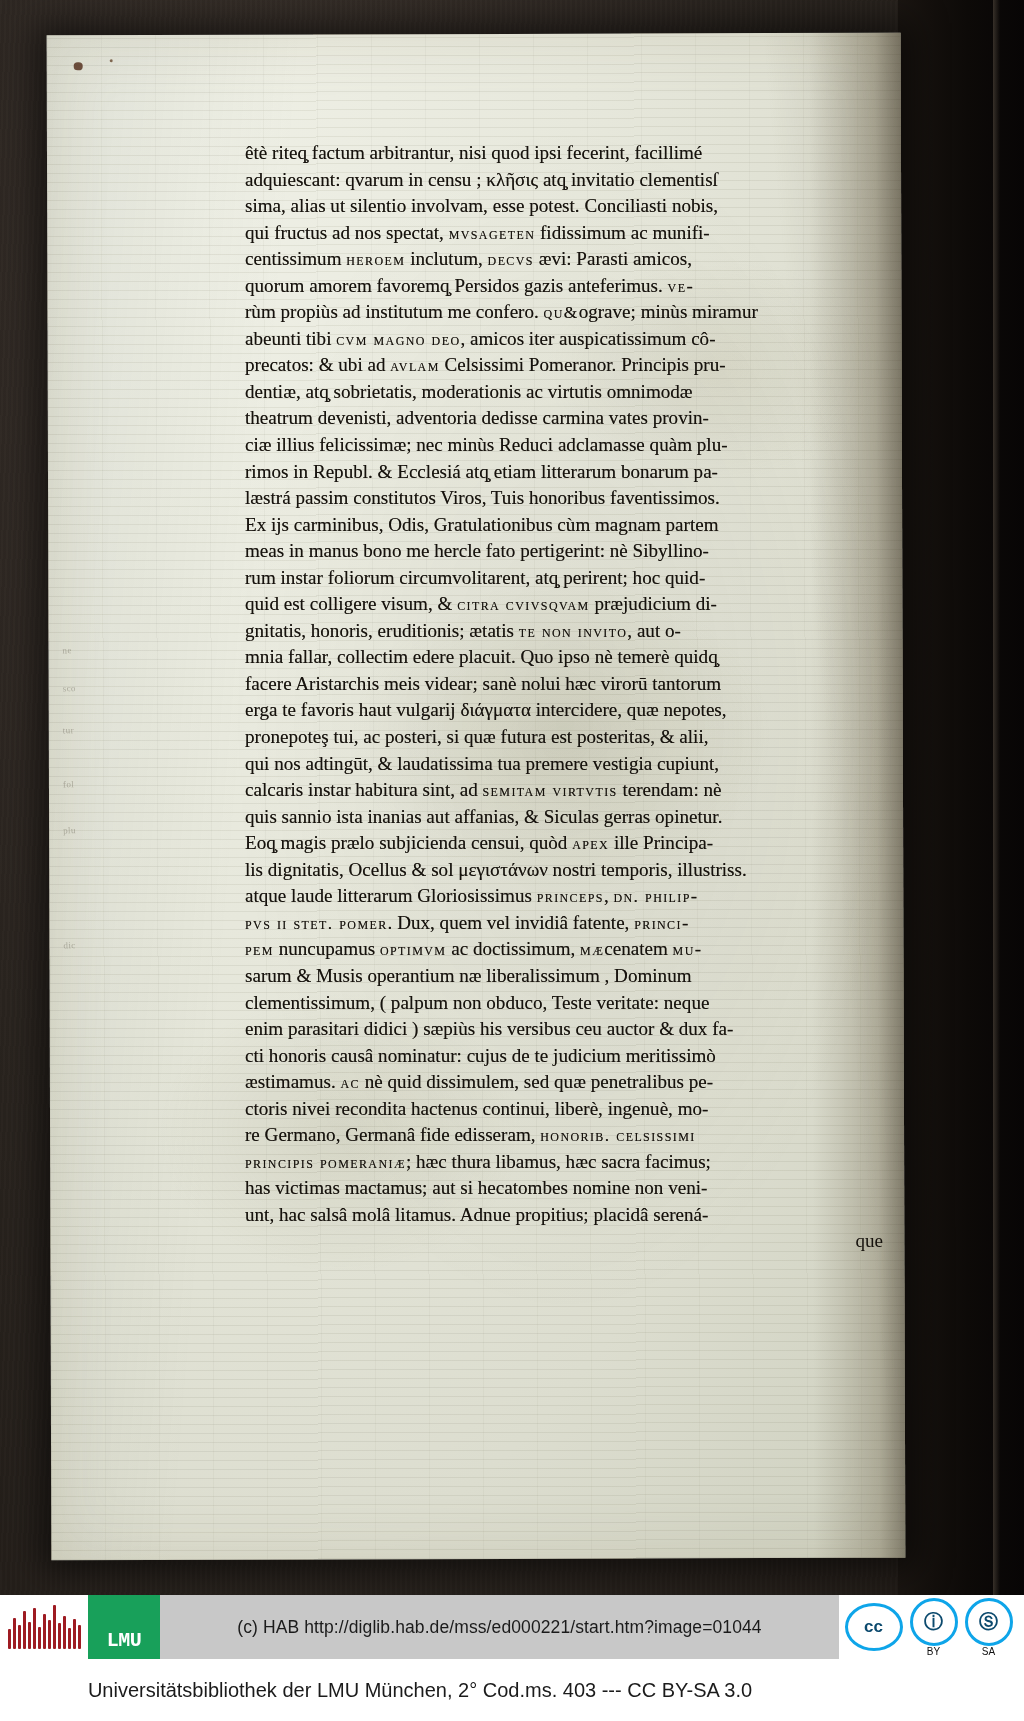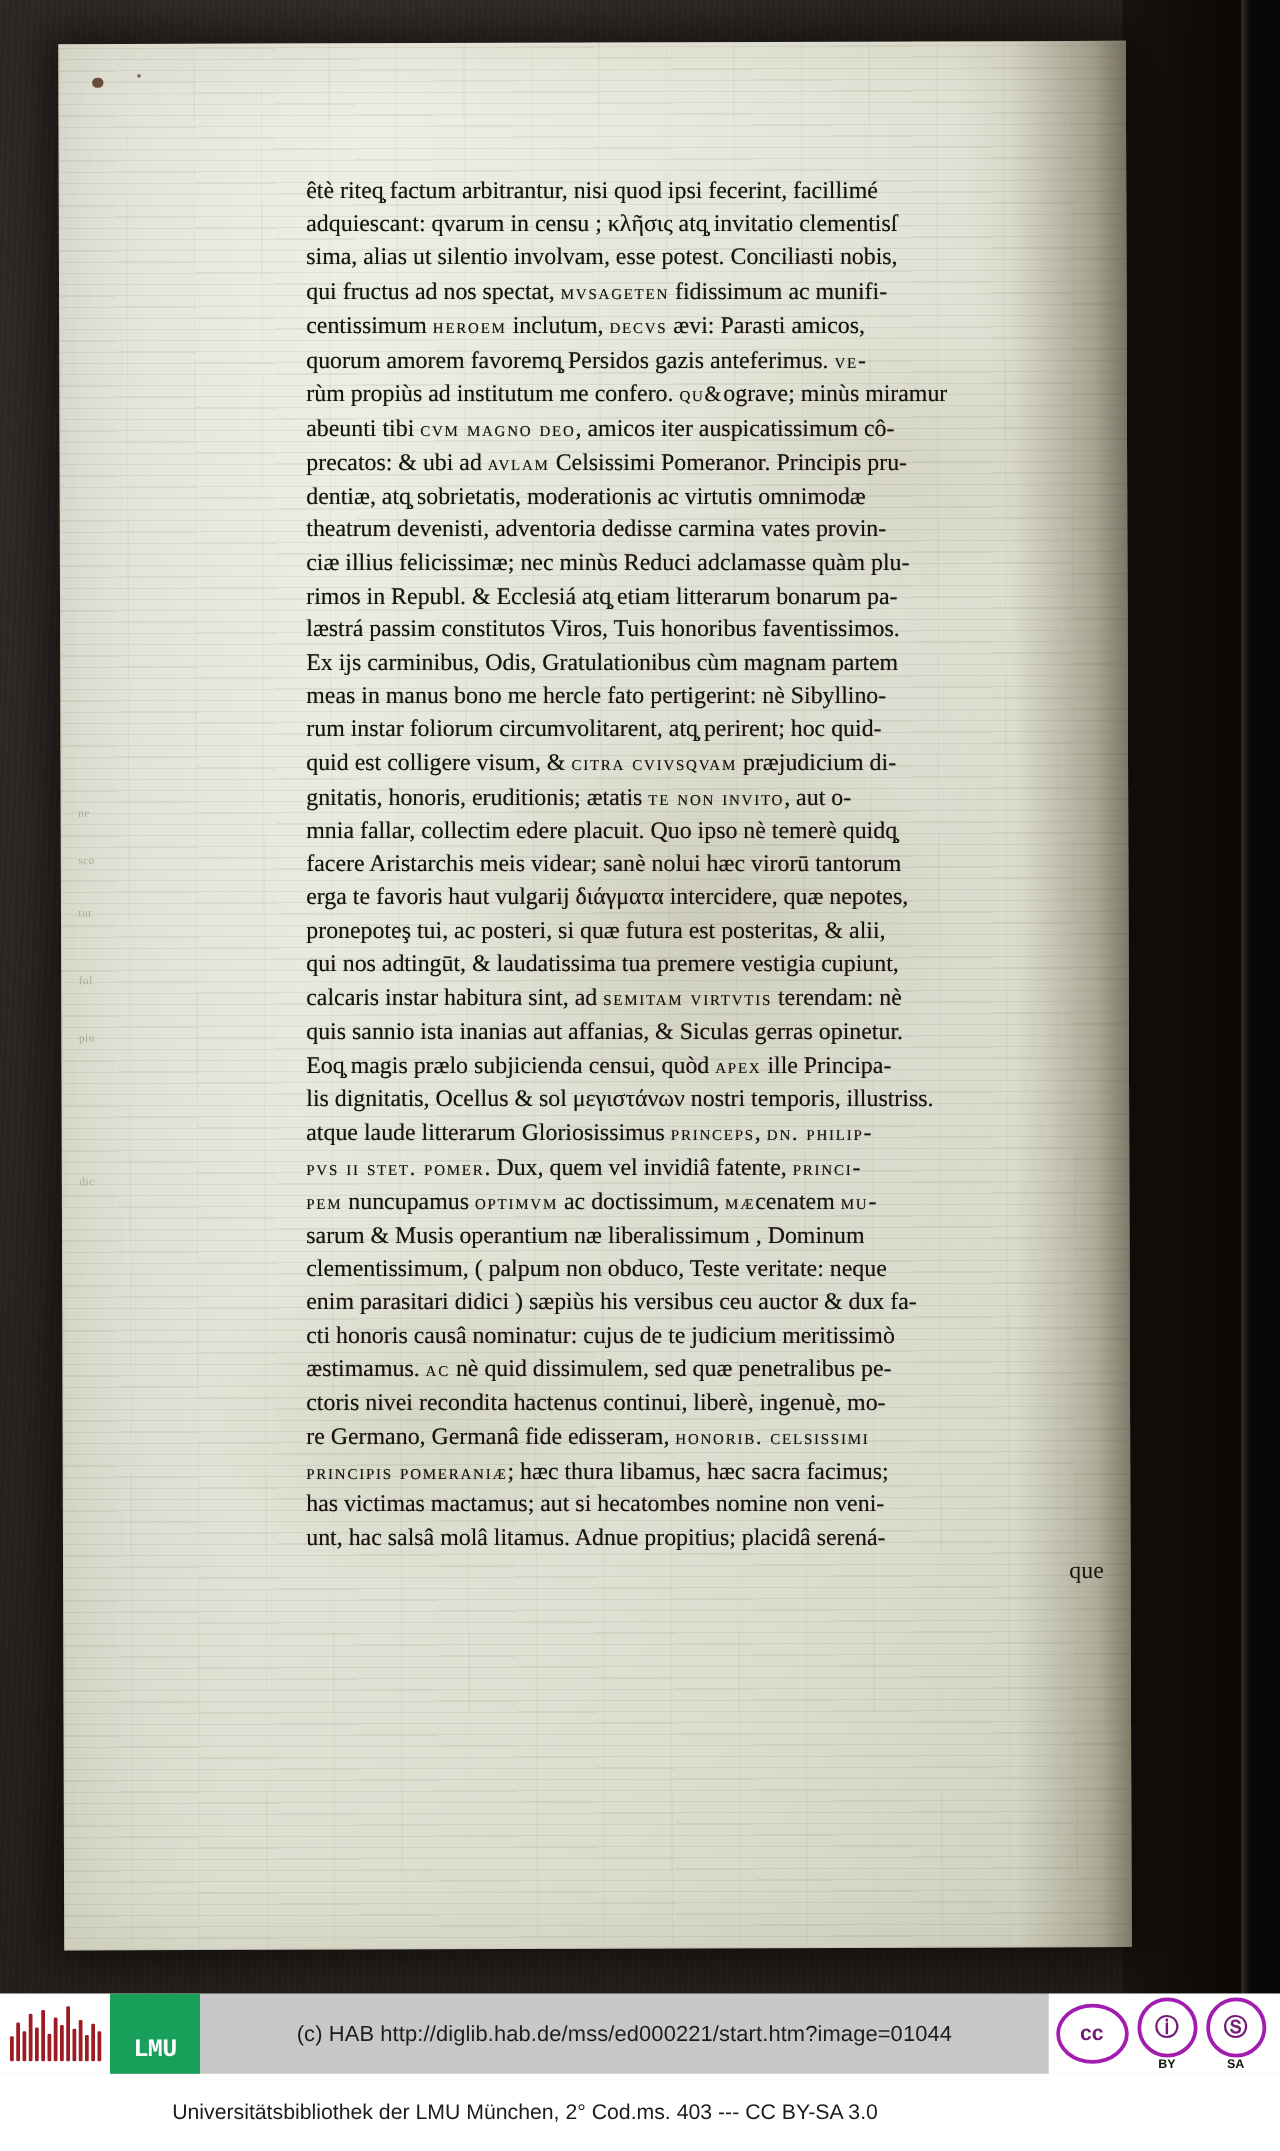--- a/index.html
+++ b/index.html
@@ -146,36 +146,36 @@
     font-family:"Liberation Sans", sans-serif;
     font-size:17.5px;color:#1b1b1b;letter-spacing:.1px;
   }
   #cc-block{
     flex:0 0 185px;height:64px;background:#ffffff;
     display:flex;align-items:center;justify-content:center;gap:7px;
     padding-right:6px;box-sizing:border-box;
   }
   .cc-badge{
     width:42px;height:42px;border-radius:50%;
-    border:3px solid #a21caf;background:#fff;
+    border:3px solid #0ea5e9;background:#fff;
     display:flex;align-items:center;justify-content:center;
     font-family:"Liberation Sans", sans-serif;font-weight:bold;
-    font-size:19px;color:#701a75;position:relative;
+    font-size:19px;color:#0c4a6e;position:relative;
   }
   .cc-wide{width:52px;border-radius:50%;font-size:17px;}
   .cc-cell{display:flex;flex-direction:column;align-items:center;gap:1px;}
   .cc-cap{
     font-family:"Liberation Sans", sans-serif;font-size:10px;
-    font-weight:bold;color:#111;line-height:10px;
+    font-weight:normal;color:#111;line-height:10px;
   }
   #credit-line{
     position:absolute;left:0;top:64px;width:840px;height:62px;
     display:flex;align-items:center;justify-content:center;
     font-family:"Liberation Sans", sans-serif;
-    font-size:17px;color:#1b1b1b;
+    font-size:20px;color:#1b1b1b;
   }
 </style>
 </head>
 <body>
 
 <div id="scan-bg"></div>
 <div id="spine-shadow"></div>
 <div id="spine-edge"></div>
 
 <div id="page-leaf">

